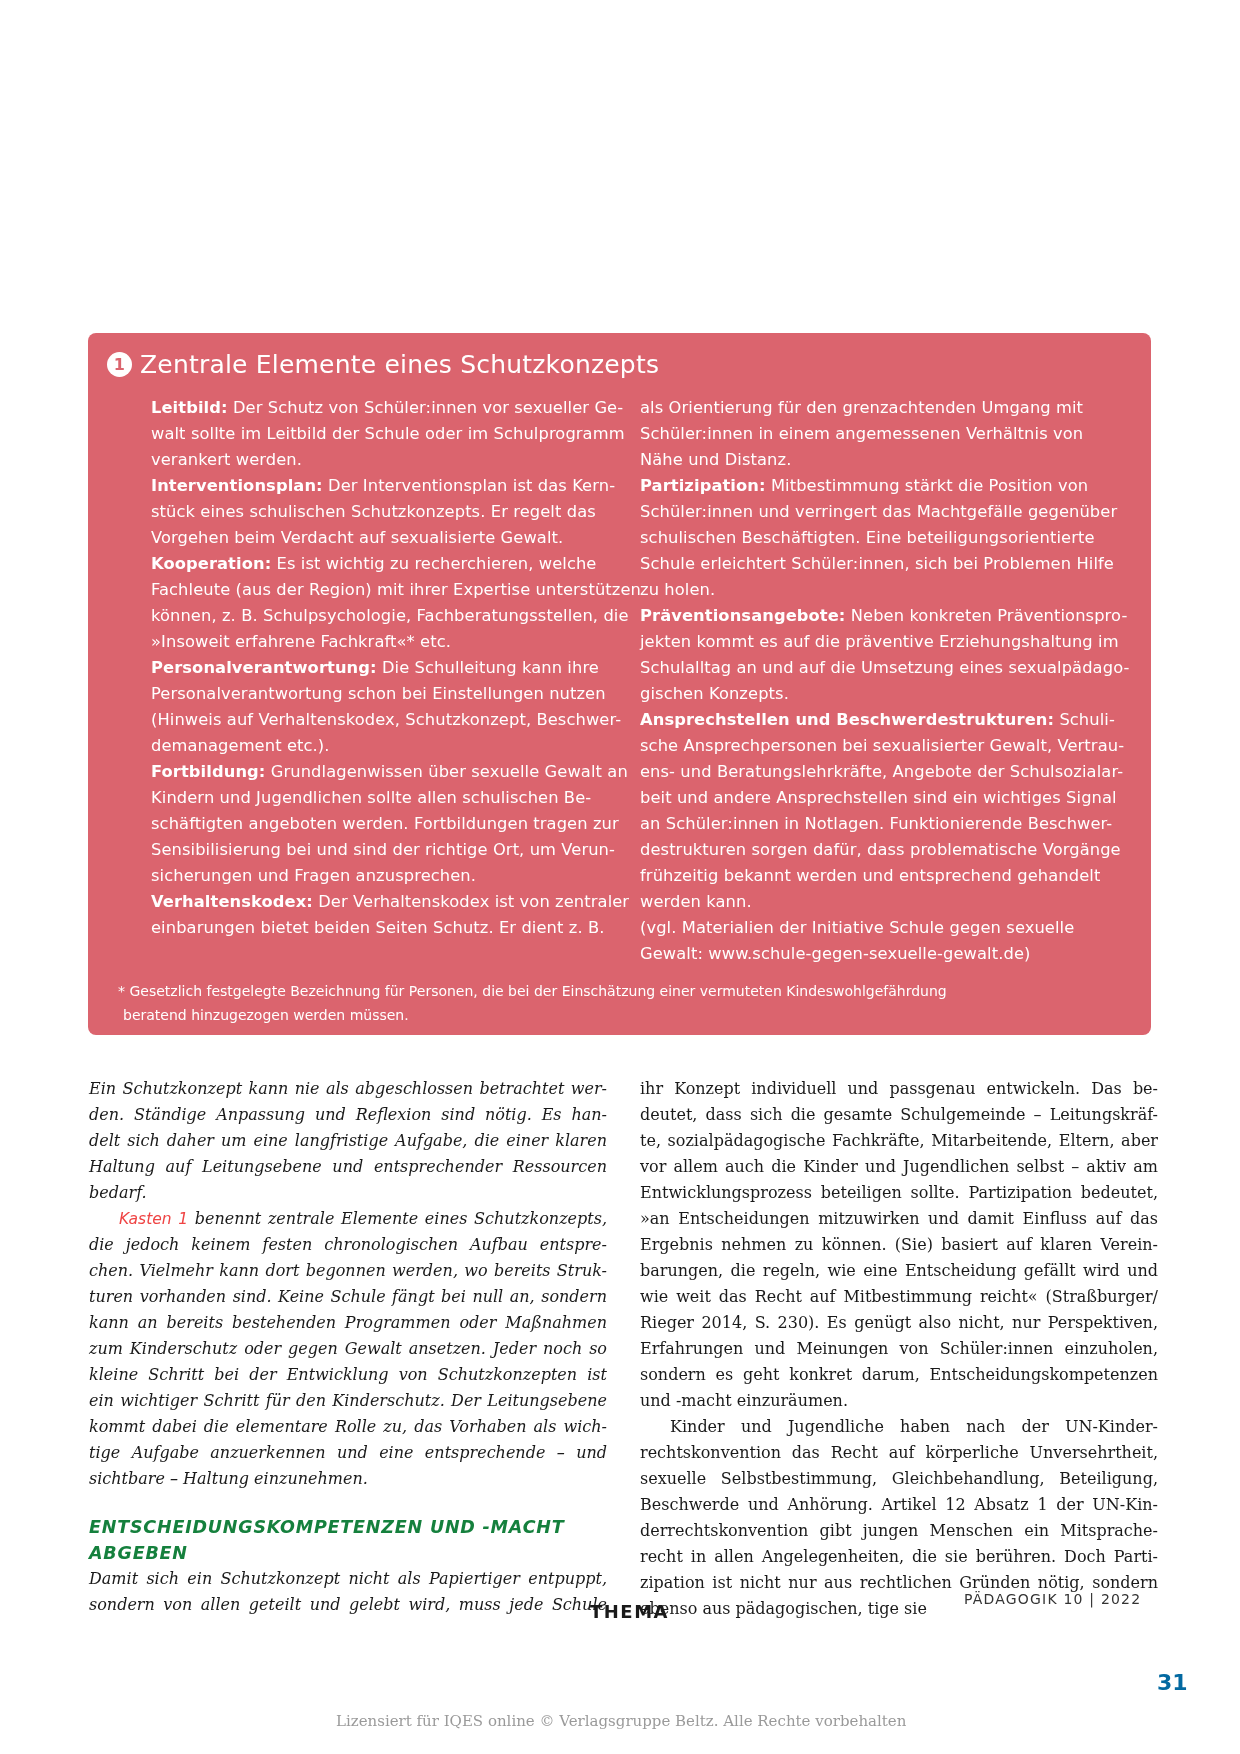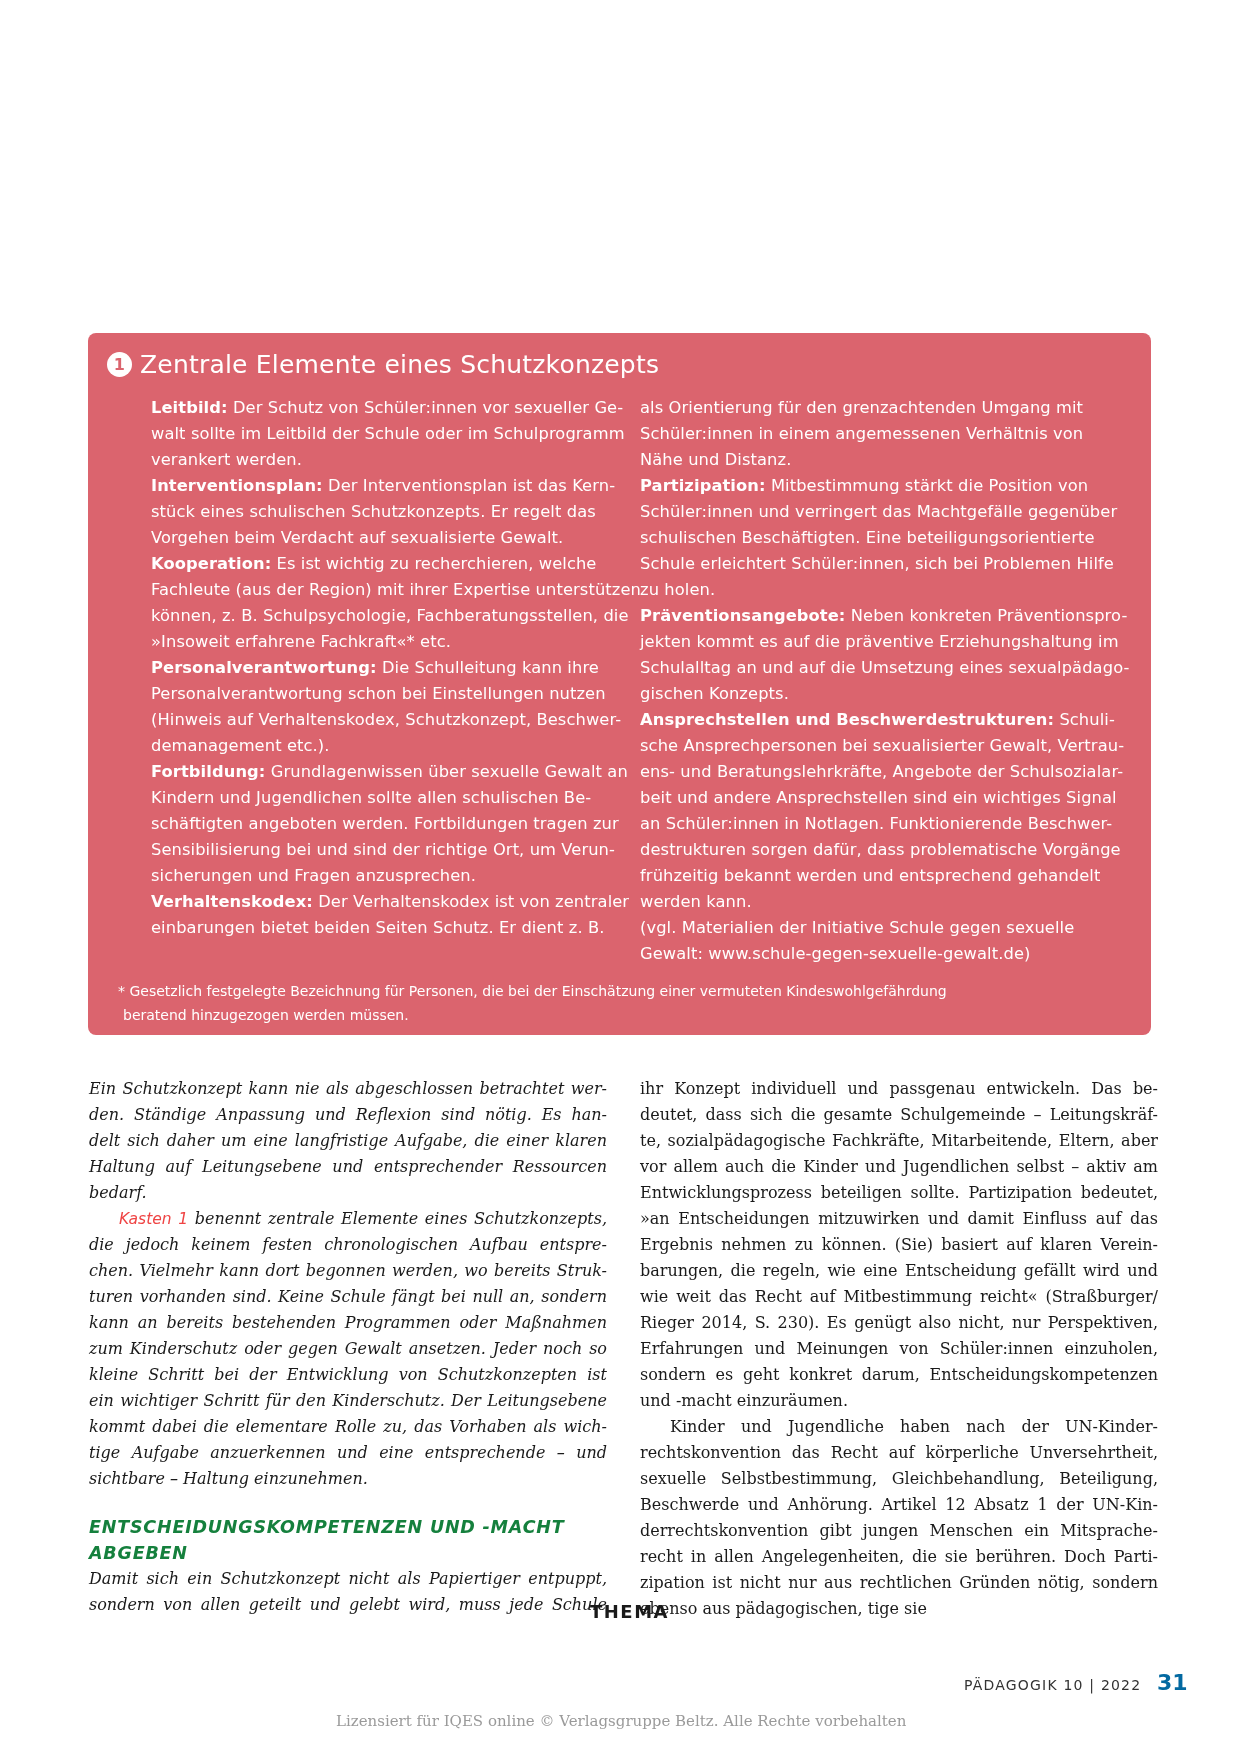--- a/index.html
+++ b/index.html
@@ -41,21 +41,21 @@
   .ref { color:#ef4444; font-family:"DejaVu Sans", sans-serif; font-size:15.5px; }
   .section-head {
     display:block; color:#15803d; font-family:"DejaVu Sans", sans-serif; font-weight:bold;
     font-size:17.5px; line-height:26px; letter-spacing:0.8px; margin-top:22px;
   }
   .footer-thema {
     position:absolute; left:590px; top:1601px; font-family:"DejaVu Sans", sans-serif;
     font-size:18px; font-weight:bold; letter-spacing:1.5px; color:#1a1a1a;
   }
   .footer-journal {
-    position:absolute; left:964px; top:1677px; font-family:"DejaVu Sans", sans-serif;
+    position:absolute; left:964px; top:1591px; font-family:"DejaVu Sans", sans-serif;
     font-size:14px; letter-spacing:1.2px; color:#333;
   }
   .footer-page {
     position:absolute; left:1157px; top:1670px; font-family:"DejaVu Sans", sans-serif;
     font-size:22px; font-weight:bold; color:#0369a1;
   }
   .license {
     position:absolute; left:336px; top:1712px; font-family:"DejaVu Serif", serif;
     font-size:15px; color:#9a9a9a;
   }

